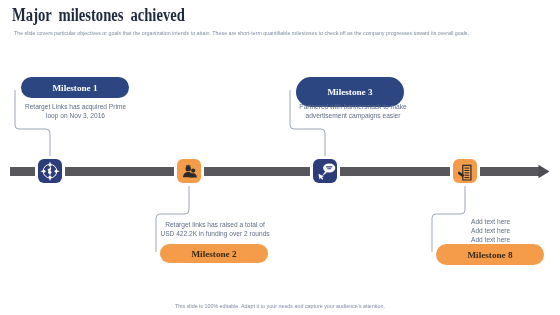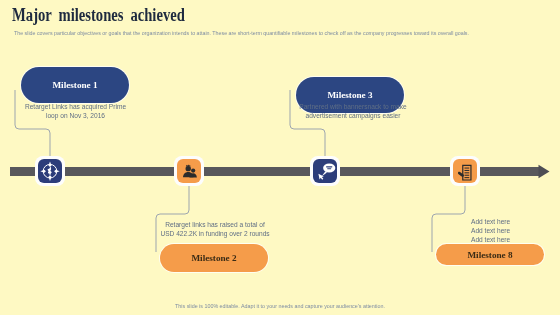--- a/index.html
+++ b/index.html
@@ -1,17 +1,17 @@
 <!DOCTYPE html>
 <html><head>
 <meta charset="utf-8">
 <style>
   html,body{margin:0;padding:0;}
   body{width:560px;height:315px;background:#dee7f8;font-family:"Liberation Sans",sans-serif;overflow:hidden;-webkit-font-smoothing:antialiased;}
-  .slide{position:relative;width:560px;height:315px;overflow:hidden;background:#fef9c3;}
+  .slide{position:relative;width:560px;height:315px;overflow:hidden;background:#ffffff;}
   .title{position:absolute;left:12px;top:5px;font-family:"Liberation Serif",serif;font-size:18.2px;font-weight:700;color:#1e2a3f;white-space:nowrap;word-spacing:4px;transform:scaleX(0.805);transform-origin:left top;}
   .subtitle{position:absolute;left:14px;top:30px;font-size:5.3px;color:#7d8ca2;white-space:nowrap;}
   .footer{position:absolute;left:0;right:0;top:303px;text-align:center;font-size:5.35px;color:#7d8ca2;}
   svg.canvas{position:absolute;left:0;top:0;pointer-events:none;}
   .pill{position:absolute;border-radius:999px;display:flex;align-items:center;justify-content:center;box-shadow:0 0 0 1px rgba(255,255,255,0.75);
         font-family:"Liberation Serif",serif;font-weight:700;font-size:9.2px;white-space:nowrap;}
   .desc{position:absolute;font-size:6.6px;color:#5f6e85;line-height:9px;text-align:center;white-space:pre;}
   .iconbox{position:absolute;width:30px;height:30px;border-radius:8px;background:#fdfdfd;}
   .iconinner{position:absolute;left:3px;top:3px;width:24px;height:24px;border-radius:6px;}
 </style>
@@ -28,33 +28,33 @@
       <path d="M189 186 L189 210 Q189 214 185 214 L160 214 Q156 214 156 218 L156 252"></path>
       <path d="M325 156 L325 133 Q325 129 321 129 L294 129 Q290 129 290 125 L290 90"></path>
       <path d="M465 186 L465 210 Q465 214 461 214 L436 214 Q432 214 432 218 L432 252"></path>
     </g>
     <g>
       <rect x="10" y="167" width="532" height="9" fill="#58585c"></rect>
       <path d="M538.5 164.8 L549.5 171.5 L538.5 178.2 Z" fill="#4d4d54"></path>
     </g>
   </svg>
 
-  <div class="pill" style="left: 21px; top: 67px; width: 108px; height: 36px; background-color: rgb(44, 70, 130); color: rgb(255, 255, 255);">
+  <div class="pill" style="left: 21px; top: 77px; width: 108px; height: 21px; background-color: rgb(44, 70, 130); color: rgb(255, 255, 255);">
     <span>Milestone 1</span>
   </div>
   <div class="desc" style="left:18px;top:102px;width:115px;">Retarget Links has acquired Prime
 loop on Nov 3, 2016</div>
 
-  <div class="pill" style="left: 160px; top: 244px; width: 108px; height: 28px; background-color: rgb(245, 156, 74); color: rgb(58, 43, 21);">
+  <div class="pill" style="left: 160px; top: 244px; width: 108px; height: 19px; background-color: rgb(245, 156, 74); color: rgb(58, 43, 21);">
     <span>Milestone 2</span>
   </div>
   <div class="desc" style="left:157px;top:220px;width:116px;">Retarget links has raised a total of
 USD 422.2K in funding over 2 rounds</div>
 
-  <div class="pill" style="left: 296px; top: 77px; width: 108px; height: 36px; background-color: rgb(44, 70, 130); color: rgb(255, 255, 255);">
+  <div class="pill" style="left: 296px; top: 77px; width: 108px; height: 30px; background-color: rgb(44, 70, 130); color: rgb(255, 255, 255);">
     <span>Milestone 3</span>
   </div>
   <div class="desc" style="left:292px;top:102px;width:122px;">Partnered with bannersnack to make
 advertisement campaigns easier</div>
 
   <div class="pill" style="left: 436px; top: 244px; width: 108px; height: 21px; background-color: rgb(245, 156, 74); color: rgb(58, 43, 21);">
     <span>Milestone 8</span>
   </div>
   <div class="desc" style="left:471px;top:217px;text-align:left;">Add text here
 Add text here

